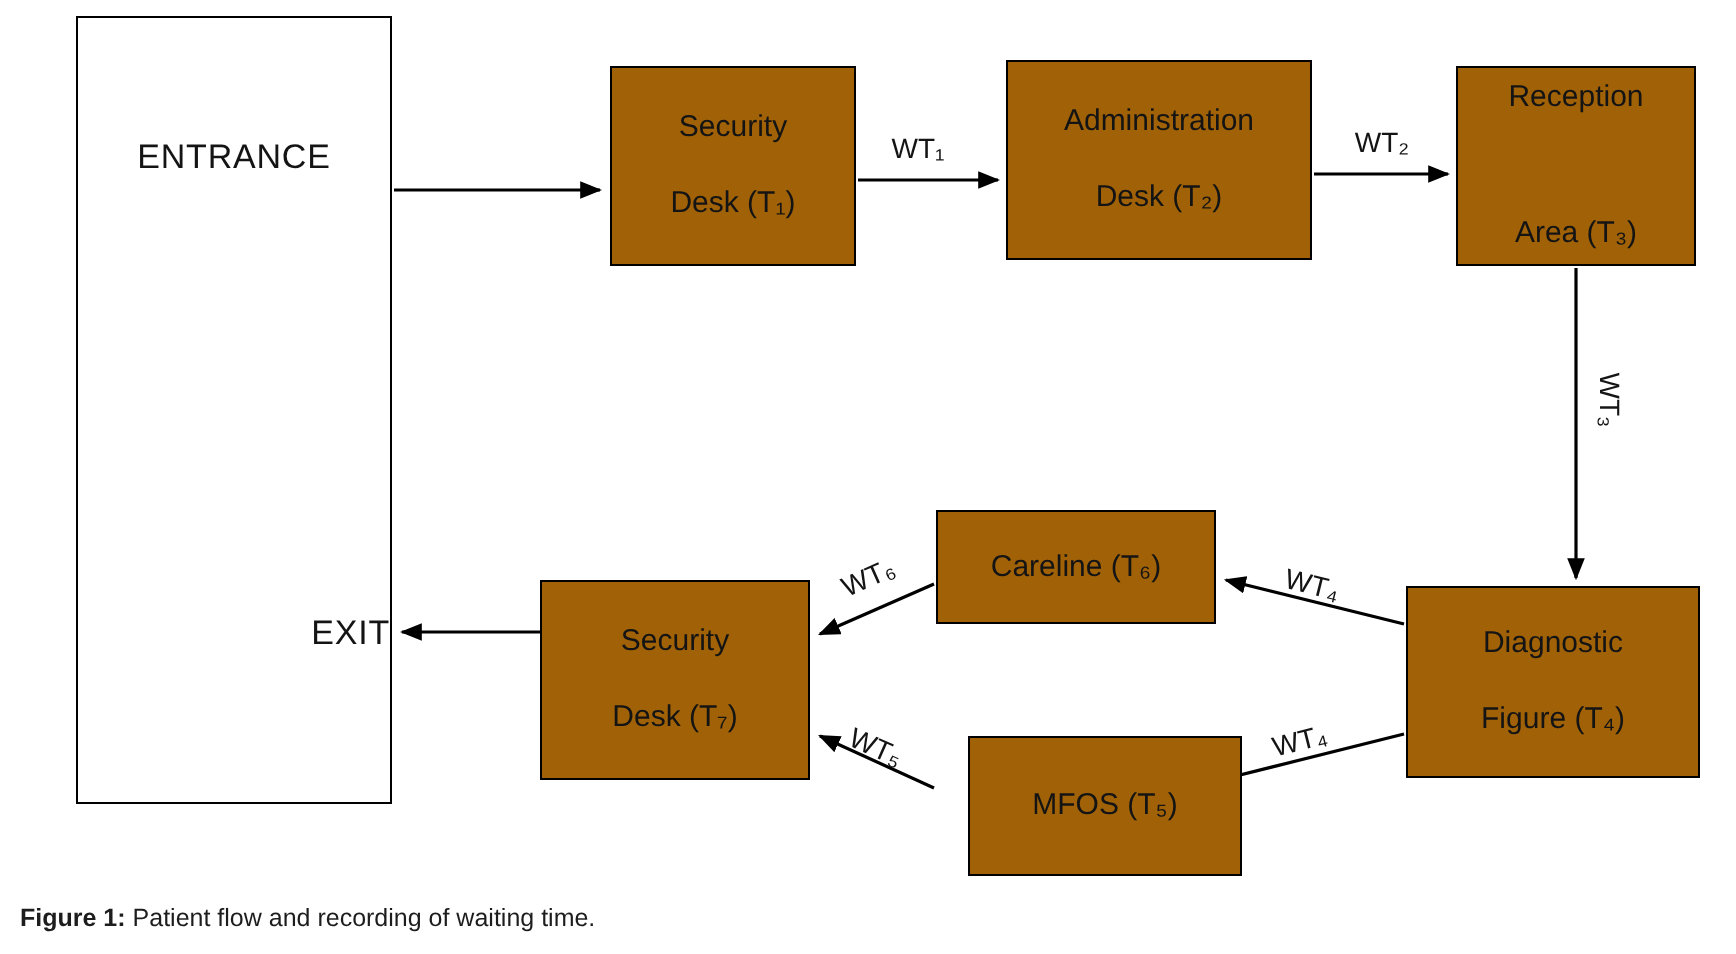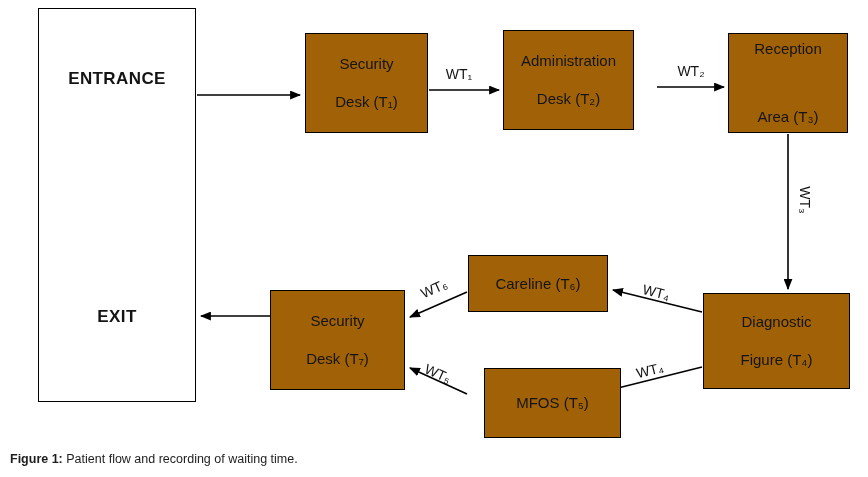--- a/index.html
+++ b/index.html
@@ -42,21 +42,21 @@
     position: absolute;
     border: 1.6px solid #000;
     background: #fff;
     box-sizing: border-box;
   }
   .endpoint {
     position: absolute;
     width: 100%;
     text-align: center;
     font-size: 17px;
-    font-weight: 700;
+    font-weight: 400;
     letter-spacing: 0.4px;
     color: #141414;
   }
 
   .caption {
     position: absolute;
     left: 10px;
     top: 452px;
     font-size: 12.5px;
     color: #1d1d1d;
@@ -89,29 +89,29 @@
     <text class="edge-label" x="691" y="76" text-anchor="middle">WT₂</text>
     <text class="edge-label" x="800" y="200" text-anchor="middle" transform="rotate(90 800 200)">WT₃</text>
     <text class="edge-label" x="655" y="297" text-anchor="middle" transform="rotate(14 655 297)">WT₄</text>
     <text class="edge-label" x="436" y="293" text-anchor="middle" transform="rotate(-24 436 293)">WT₆</text>
     <text class="edge-label" x="651" y="375" text-anchor="middle" transform="rotate(-14 651 375)">WT₄</text>
     <text class="edge-label" x="436" y="378" text-anchor="middle" transform="rotate(24 436 378)">WT₅</text>
   </svg>
 
   <div class="tallbox" style="left:38px; top:8px; width:158px; height:394px;">
     <div class="endpoint" style="top:60px;">ENTRANCE</div>
-    <div class="endpoint" style="top:298px;">EXIT</div>
+    <div class="endpoint" style="top:298px;text-align:right;">EXIT</div>
   </div>
 
   <div class="box" style="left:305px; top:33px; width:123px; height:100px;">
     <div>Security</div>
     <div>Desk (T₁)</div>
   </div>
 
-  <div class="box" style="left:503px; top:30px; width:131px; height:100px;">
+  <div class="box" style="left:503px; top:30px; width:153px; height:100px;">
     <div>Administration</div>
     <div>Desk (T₂)</div>
   </div>
 
   <div class="box" style="left:728px; top:33px; width:120px; height:100px;gap:45px;">
     <div>Reception</div>
     <div>Area (T₃)</div>
   </div>
 
   <div class="box" style="left:703px; top:293px; width:147px; height:96px;">

